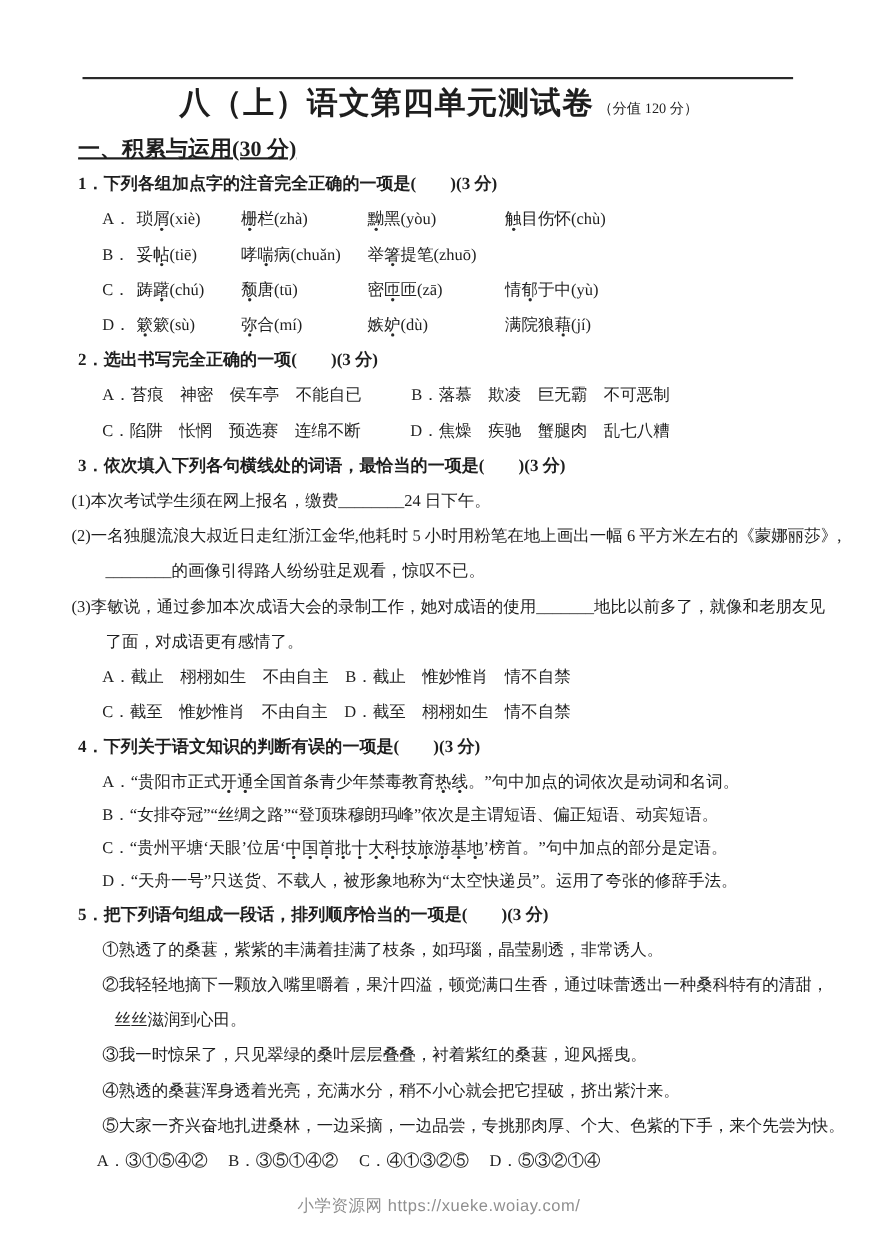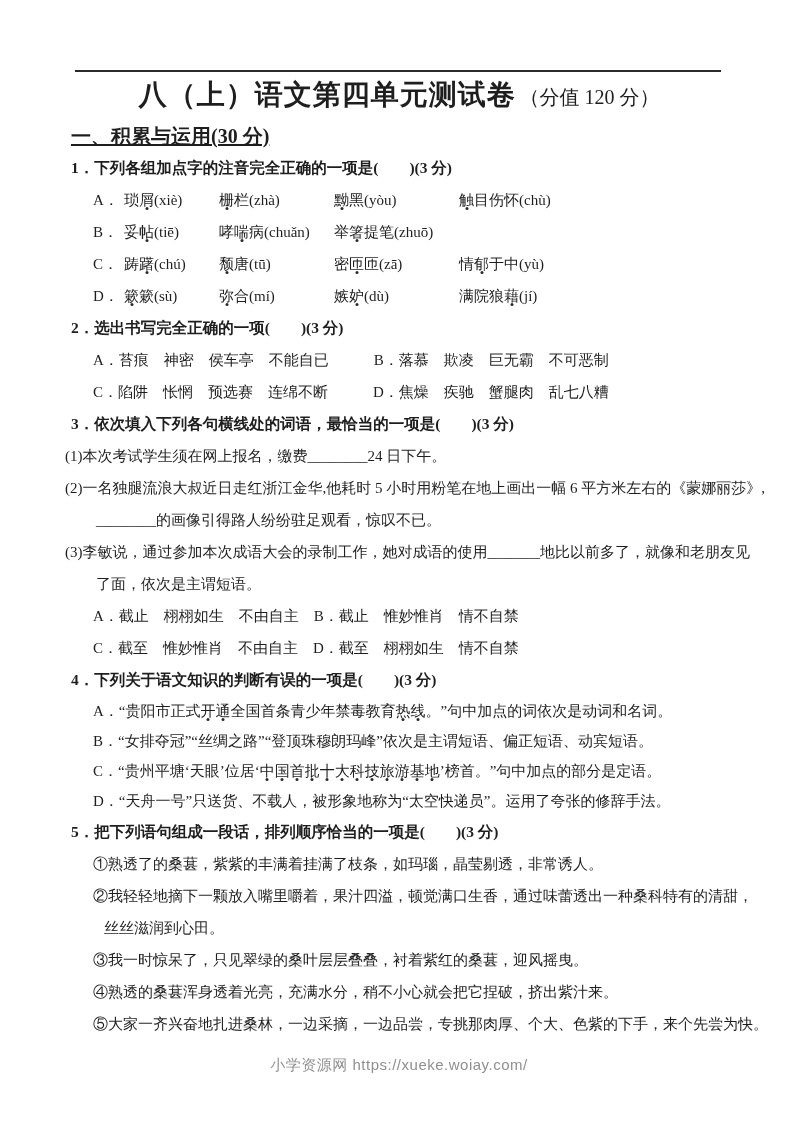--- a/index.html
+++ b/index.html
@@ -23,21 +23,21 @@
     border-top: 2px solid #2a2a2a;
     height: 0;
   }
   .title-line {
     text-align: center;
     margin-top: 5px;
     line-height: 36px;
     white-space: nowrap;
   }
   .title-main { font-size: 28px; font-weight: bold; letter-spacing: 1px; }
-  .title-suffix { font-size: 20px; font-weight: normal; }
+  .title-suffix { font-size: 13px; font-weight: normal; }
   .section-heading {
     margin-top: 3px;
     line-height: 32px;
     font-weight: bold;
     font-size: 20px;
     padding-left: 8px;
     white-space: nowrap;
     text-decoration: underline;
   }
   .line { line-height: 32px; white-space: nowrap; }
@@ -124,33 +124,34 @@
 
   <div class="line stem">2．选出书写完全正确的一项(　　)(3 分)</div>
   <div class="line opt">A．苔痕　神密　侯车亭　不能自已　　　B．落慕　欺凌　巨无霸　不可恶制</div>
   <div class="line opt">C．陷阱　怅惘　预选赛　连绵不断　　　D．焦燥　疾驰　蟹腿肉　乱七八糟</div>
 
   <div class="line stem">3．依次填入下列各句横线处的词语，最恰当的一项是(　　)(3 分)</div>
   <div class="line subitem">(1)本次考试学生须在网上报名，缴费________24 日下午。</div>
   <div class="line subitem">(2)一名独腿流浪大叔近日走红浙江金华,他耗时 5 小时用粉笔在地上画出一幅 6 平方米左右的《蒙娜丽莎》,</div>
   <div class="line cont">________的画像引得路人纷纷驻足观看，惊叹不已。</div>
   <div class="line subitem">(3)李敏说，通过参加本次成语大会的录制工作，她对成语的使用_______地比以前多了，就像和老朋友见</div>
-  <div class="line cont">了面，依次是主谓短语。</div>
+  <div class="line cont">了面，对成语更有感情了。</div>
   <div class="line opt">A．截止　栩栩如生　不由自主　B．截止　惟妙惟肖　情不自禁</div>
   <div class="line opt">C．截至　惟妙惟肖　不由自主　D．截至　栩栩如生　情不自禁</div>
 
   <div class="line stem">4．下列关于语文知识的判断有误的一项是(　　)(3 分)</div>
   <div class="line opt tight">A．“贵阳市正式<span class="em">开</span><span class="em">通</span>全国首条青少年禁毒教育<span class="em">热</span><span class="em">线</span>。”句中加点的词依次是动词和名词。</div>
   <div class="line opt tight">B．“女排夺冠”“丝绸之路”“登顶珠穆朗玛峰”依次是主谓短语、偏正短语、动宾短语。</div>
   <div class="line opt tight">C．“贵州平塘‘天眼’位居‘<span class="em">中</span><span class="em">国</span><span class="em">首</span><span class="em">批</span><span class="em">十</span><span class="em">大</span><span class="em">科</span><span class="em">技</span><span class="em">旅</span><span class="em">游</span><span class="em">基</span><span class="em">地</span>’榜首。”句中加点的部分是定语。</div>
   <div class="line opt tight">D．“天舟一号”只送货、不载人，被形象地称为“太空快递员”。运用了夸张的修辞手法。</div>
 
   <div class="line stem">5．把下列语句组成一段话，排列顺序恰当的一项是(　　)(3 分)</div>
   <div class="line opt">①熟透了的桑葚，紫紫的丰满着挂满了枝条，如玛瑙，晶莹剔透，非常诱人。</div>
   <div class="line opt">②我轻轻地摘下一颗放入嘴里嚼着，果汁四溢，顿觉满口生香，通过味蕾透出一种桑科特有的清甜，</div>
   <div class="line cont2">丝丝滋润到心田。</div>
   <div class="line opt">③我一时惊呆了，只见翠绿的桑叶层层叠叠，衬着紫红的桑葚，迎风摇曳。</div>
   <div class="line opt">④熟透的桑葚浑身透着光亮，充满水分，稍不小心就会把它捏破，挤出紫汁来。</div>
   <div class="line opt">⑤大家一齐兴奋地扎进桑林，一边采摘，一边品尝，专挑那肉厚、个大、色紫的下手，来个先尝为快。</div>
+  <div class="line ansrow">A．③①⑤④②　 B．③⑤①④②　 C．④①③②⑤　 D．⑤③②①④</div>
 
   <div class="footer">小学资源网 https://xueke.woiay.com/</div>
 
 </div>
 
 </body></html>

